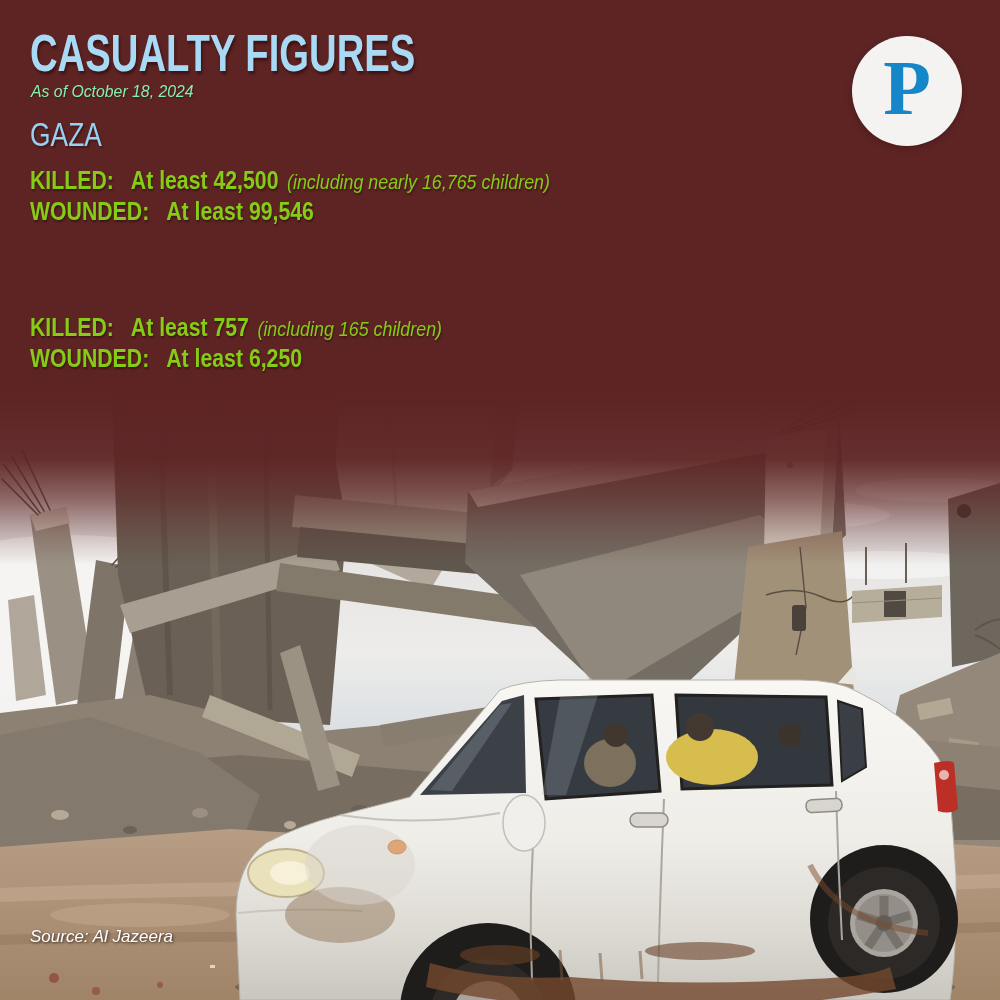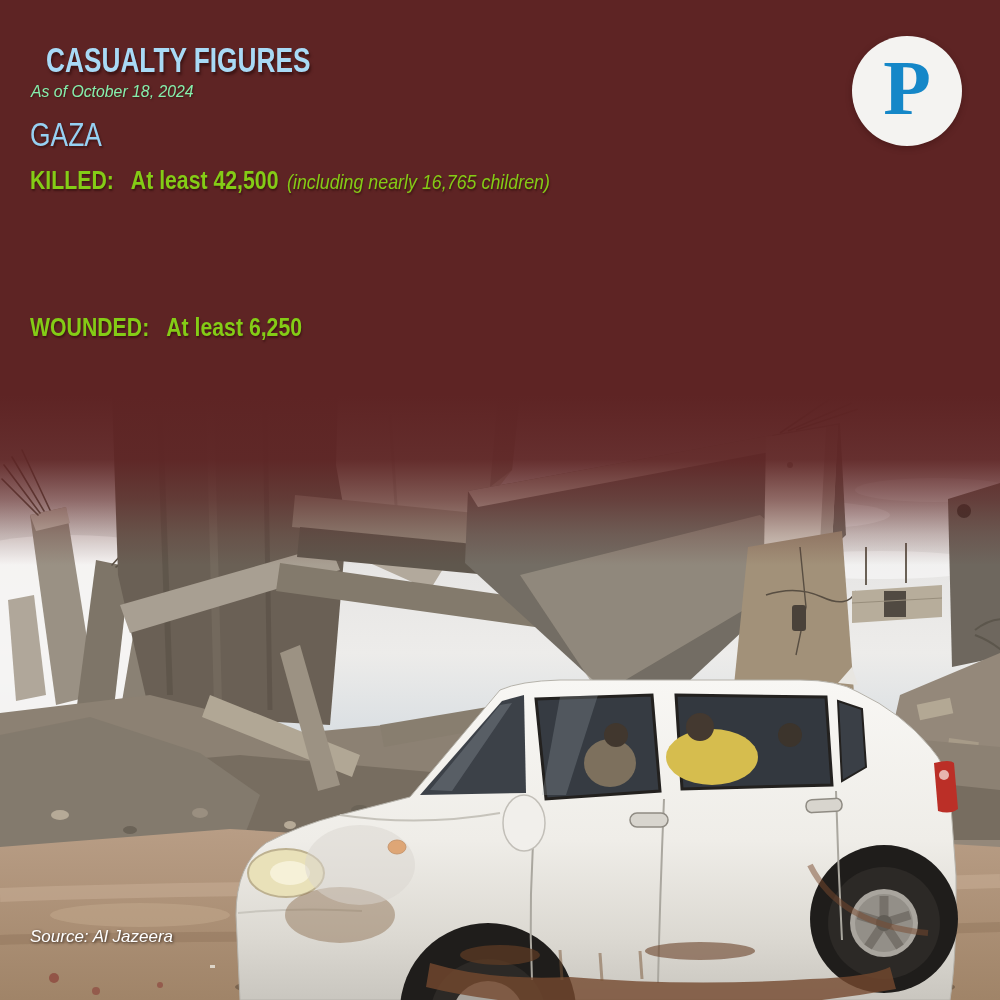--- a/index.html
+++ b/index.html
@@ -9,22 +9,22 @@
     font-family:"Liberation Sans", sans-serif;
     -webkit-font-smoothing:antialiased;
   }
   .poster{position:absolute;inset:0;width:1000px;height:1000px;}
 
   
   .top-panel{position:absolute;left:0;top:0;width:1000px;height:395px;background:#5e2424;}
   .cond{display:inline-block;transform-origin:0 50%;white-space:nowrap;}
 
   .title{
-    position:absolute;left:30px;top:24px;margin:16px;
-    font-size:35px;font-weight:bold;letter-spacing:0;
+    position:absolute;left:30px;top:24px;margin:0;
+    font-size:51px;font-weight:bold;letter-spacing:0;
     color:#a8daf6;text-shadow:2px 3px 3px rgba(35,8,8,.55);
   }
   .title .cond{transform:scaleX(.75);}
   .date-note{
     position:absolute;left:31px;top:82px;
     font-size:17px;font-style:italic;color:#86efac;
     text-shadow:1px 1px 2px rgba(35,8,8,.5);
   }
   .date-note .cond{transform:scaleX(.93);}
 
@@ -81,24 +81,34 @@
     </div>
 
     <h2 class="section-heading heading-gaza"><span class="cond">GAZA</span></h2>
 
     <div class="stat-block stats-gaza">
       <div class="stat-row">
         <span class="cond">
           <span class="stat-label">KILLED:</span><span class="stat-value">At least 42,500</span><span class="stat-note">(including nearly 16,765 children)</span>
         </span>
       </div>
+      <div class="stat-row">
+        <span class="cond">
+          <span class="stat-label">WOUNDED:</span><span class="stat-value">At least 99,546</span><span class="stat-note"></span>
+        </span>
+      </div>
     </div>
 
 
     <div class="stat-block stats-wb">
+      <div class="stat-row">
+        <span class="cond">
+          <span class="stat-label">KILLED:</span><span class="stat-value">At least 757</span><span class="stat-note">(including 165 children)</span>
+        </span>
+      </div>
       <div class="stat-row">
         <span class="cond">
           <span class="stat-label">WOUNDED:</span><span class="stat-value">At least 6,250</span><span class="stat-note"></span>
         </span>
       </div>
     </div>
   </div>
 
   <div class="photo">
     <svg viewBox="0 0 1000 605" preserveAspectRatio="none">

